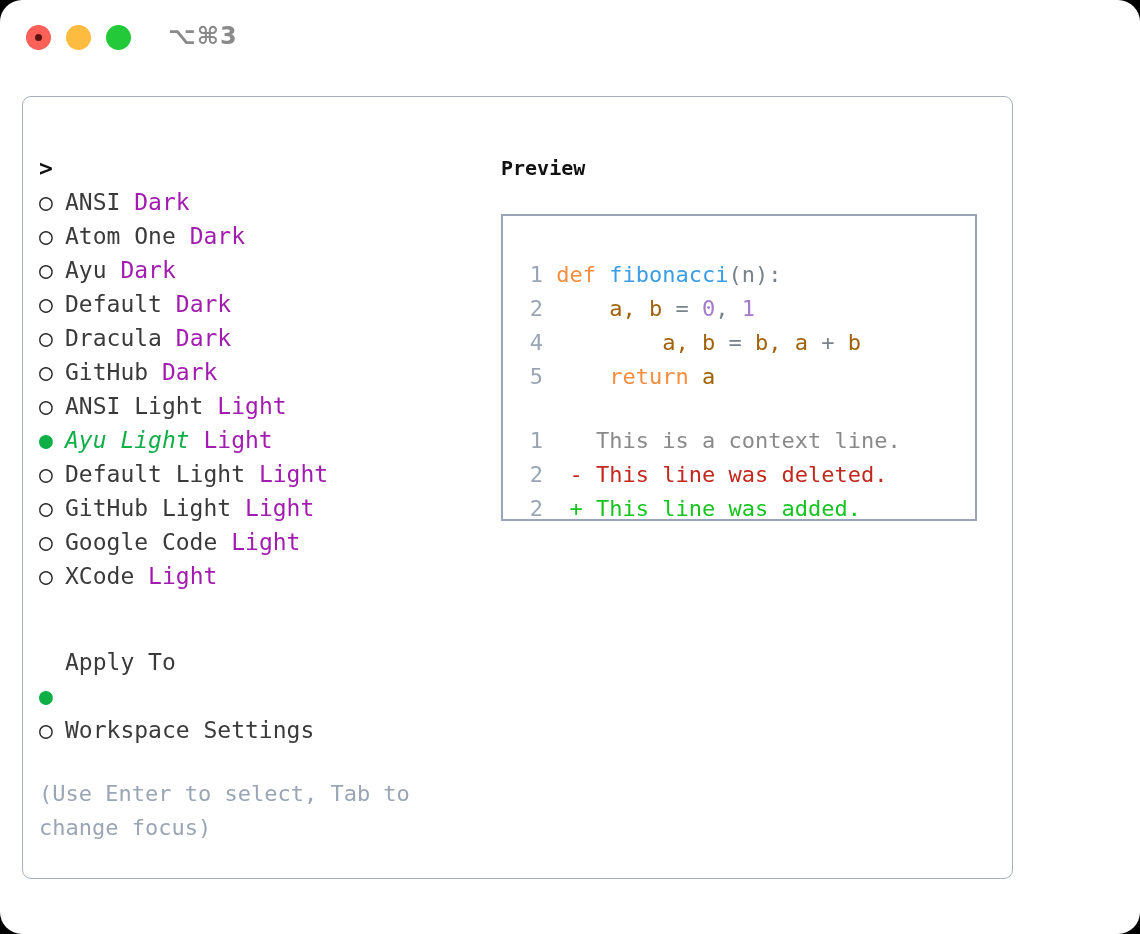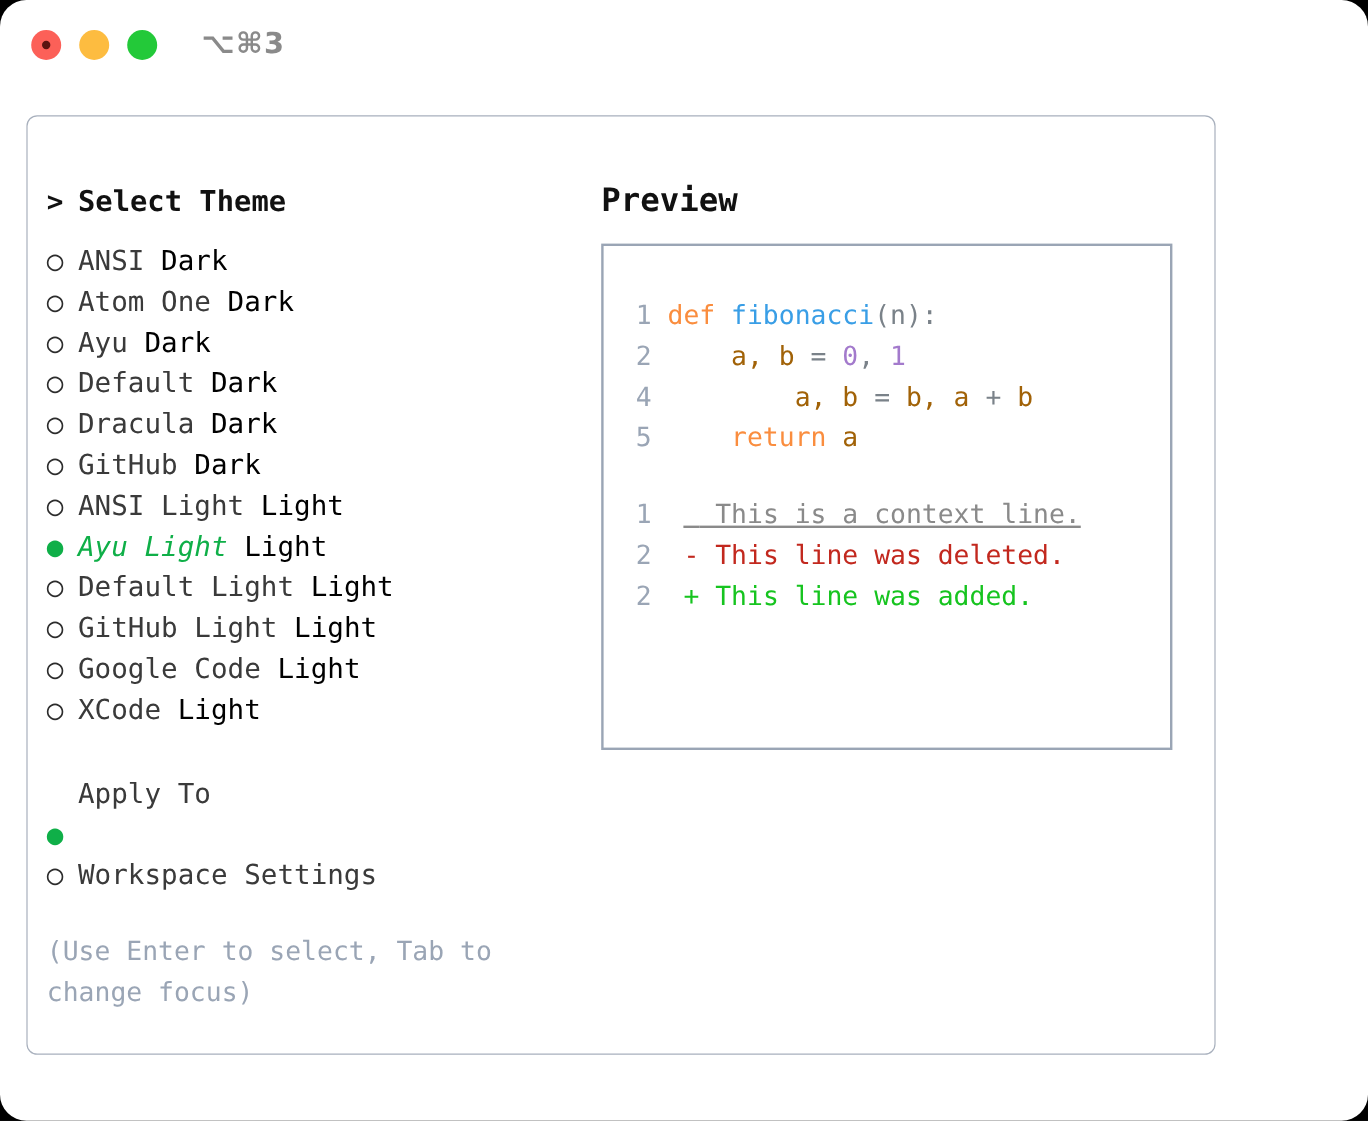--- a/index.html
+++ b/index.html
@@ -112,50 +112,50 @@
 
   .heading {
     font-weight: 700;
     color: #111111;
     font-size: 24px;
   }
   .heading .marker { color: #111111; font-weight: 700; }
 
   .label { color: #3A3A3A; }
   .label.sel { color: #0FAF48; font-style: italic; }
-  .variant { color: #000000; margin-top: 16px; }
+  .variant { color: #a21caf; }
 
   .section-gap { height: 52px; }
 
   .hint {
     margin-top: 30px;
     font-size: 22px;
     line-height: 34px;
     color: #9AA5B5;
     width: 404px;
     white-space: pre-wrap;
   }
 
   
   .right-pane {
     position: absolute;
     left: 478px;
     top: 54px;
     width: 490px;
   }
   .preview-title {
-    font-size: 27px;
+    font-size: 20px;
     font-weight: 700;
     color: #111111;
     line-height: 34px;
   }
   .preview-box {
-    margin-top: 18px;
+    margin-top: 29px;
     width: 476px;
-    height: 422px;
+    height: 307px;
     border: 2px solid #9AA5B5;
     box-sizing: border-box;
     background: #ffffff;
     padding: 42px 0 0 14px;
   }
 
   .code-line {
     height: 34px;
     line-height: 34px;
     font-size: 22px;
@@ -170,21 +170,21 @@
   }
   .gutter-gap { height: 30px; }
 
   .tok-kw     { color: #FA8D3E; }
   .tok-fn     { color: #399EE6; }
   .tok-punct  { color: #7A8289; }
   .tok-var    { color: #a16207; }
   .tok-num    { color: #A37ACC; }
   .tok-builtin{ color: #F07171; }
 
-  .diff-ctx { color: #8A8A8A; text-decoration: underline; }
+  .diff-ctx { color: #8A8A8A; }
   .diff-del { color: #C2281E; }
   .diff-add { color: #16C41F; }
 </style>
 </head>
 <body>
 
 <div class="window">
 
   <div class="titlebar">
     <div class="lights">
@@ -193,21 +193,21 @@
       <div class="light green"></div>
     </div>
     <div class="shortcut">⌥⌘3</div>
   </div>
 
   <div class="card">
 
     <div class="left-pane">
 
       <div class="row heading">
-        <span class="marker">&gt;</span><span>Select Theme</span>
+        <span class="marker">&gt;</span>
       </div>
 
       <div id="theme-items">
           <div class="row"><span class="marker">○</span><span class="label">ANSI</span><span> </span><span class="variant">Dark</span></div>
           <div class="row"><span class="marker">○</span><span class="label">Atom One</span><span> </span><span class="variant">Dark</span></div>
           <div class="row"><span class="marker">○</span><span class="label">Ayu</span><span> </span><span class="variant">Dark</span></div>
           <div class="row"><span class="marker">○</span><span class="label">Default</span><span> </span><span class="variant">Dark</span></div>
           <div class="row"><span class="marker">○</span><span class="label">Dracula</span><span> </span><span class="variant">Dark</span></div>
           <div class="row"><span class="marker">○</span><span class="label">GitHub</span><span> </span><span class="variant">Dark</span></div>
           <div class="row"><span class="marker">○</span><span class="label">ANSI Light</span><span> </span><span class="variant">Light</span></div>

